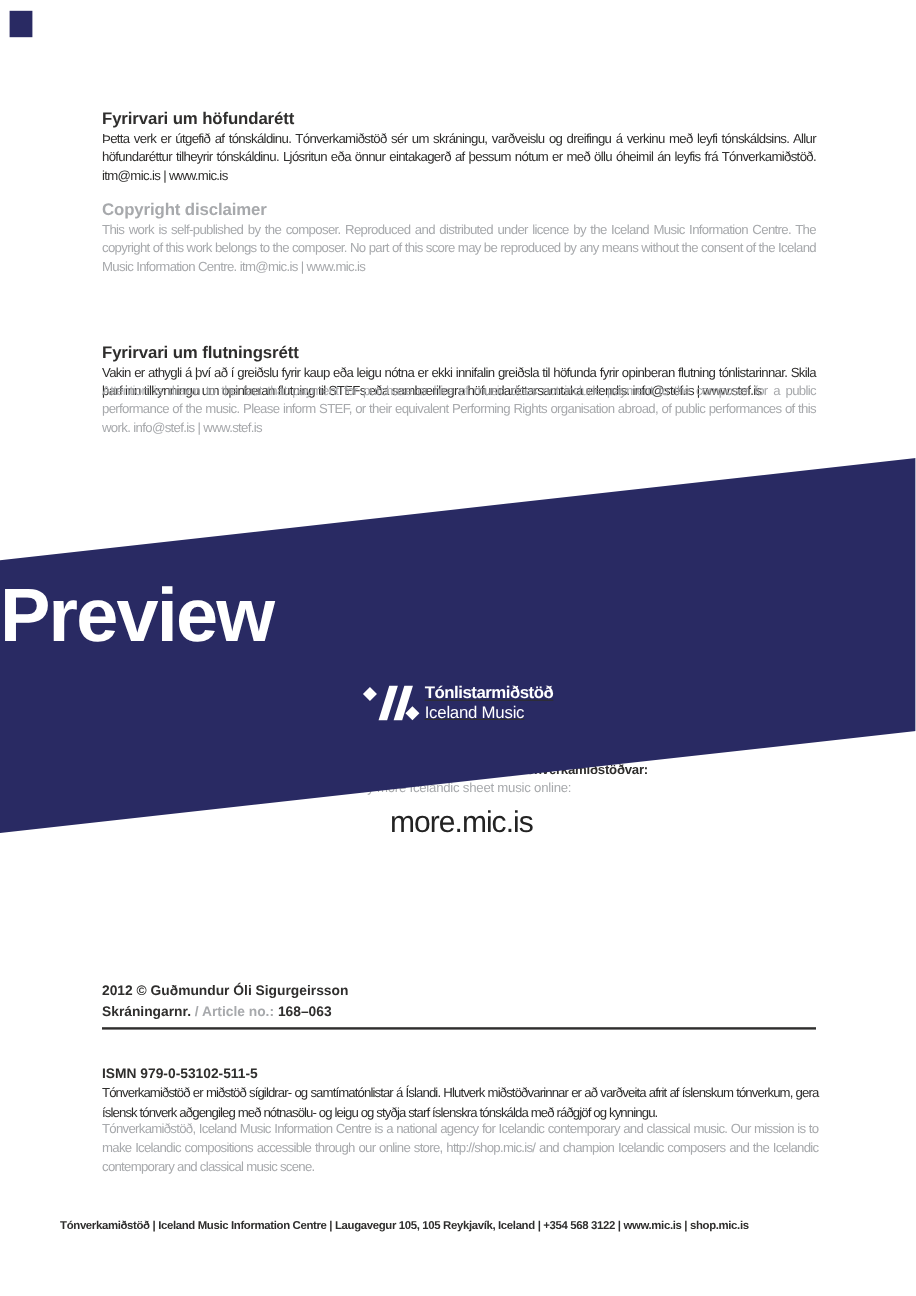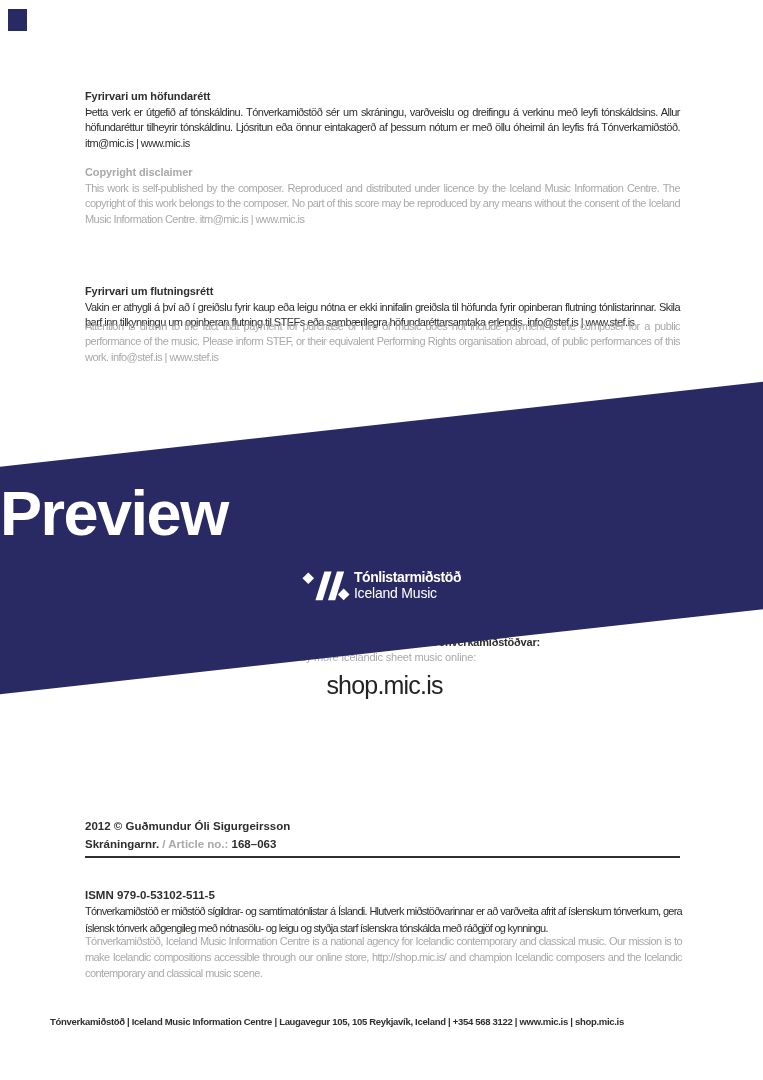--- a/index.html
+++ b/index.html
@@ -3,34 +3,34 @@
 <meta charset="utf-8">
 <style>
   html,body{margin:0;padding:0;background:#fff;}
   .page{position:relative;width:763px;height:1080px;background:#ffffff;overflow:hidden;
         font-family:"Liberation Sans", sans-serif;color:#2f2e2d;}
 
   .corner-mark{position:absolute;left:8px;top:9px;width:19px;height:22px;background:#292a63;z-index:1;}
 
   
   .sec{position:absolute;left:85px;width:595px;z-index:1;}
-  .sec h3{margin:0 0 3px 0;font-size:11px;font-weight:700;letter-spacing:-0.1px;}
+  .sec h3{margin:0 0 3px 0;font-size:14px;font-weight:700;letter-spacing:-0.1px;}
   .sec p{margin:0;font-size:11px;line-height:15.4px;text-align:justify;letter-spacing:-0.55px;}
   .sec.dark h3,.sec.dark p{color:#2f2e2d;}
   .sec.gray h3,.sec.gray p{color:#a7a9ac;}
   #sec-1{top:90px;} #sec-2{top:166px;} #sec-3{top:244px;margin-top:41px;} #sec-4{top:319px;}
 
   
   .banner{position:absolute;left:-80px;top:425px;width:923px;height:226px;background:#292a63;
           transform:rotate(-6.36deg);z-index:2;}
   .banner-content{position:absolute;left:0;top:0;width:763px;z-index:3;}
   .preview-title{position:absolute;left:0;top:482px;width:763px;text-align:left;color:#ffffff;
           font-size:63px;line-height:1;font-weight:700;letter-spacing:-1.5px;}
   .logo-row{position:absolute;left:0;top:567px;width:763px;display:flex;justify-content:center;
-          align-items:center;}
+          align-items:center;text-decoration:underline;}
   .logo-icon{width:52px;height:36px;flex:0 0 auto;}
   .logo-text div{color:#ffffff;}
   .logo-name{font-size:14px;font-weight:700;line-height:16px;letter-spacing:-0.4px;}
   .logo-sub{font-size:14px;font-weight:400;line-height:16px;letter-spacing:-0.2px;}
 
   
   .shop-line1{position:absolute;left:0;top:636px;width:540px;text-align:right;font-size:11px;
           font-weight:700;color:#2f2e2d;z-index:1;letter-spacing:-0.2px;}
   .shop-line2{position:absolute;left:6px;top:651px;width:757px;text-align:center;font-size:11px;
           color:#a7a9ac;z-index:1;letter-spacing:-0.2px;}
@@ -73,21 +73,21 @@
     <h3>Fyrirvari um flutningsrétt</h3>
     <p>Vakin er athygli á því að í greiðslu fyrir kaup eða leigu nótna er ekki innifalin greiðsla til höfunda fyrir opinberan flutning tónlistarinnar. Skila þarf inn tilkynningu um opinberan flutning til STEFs eða sambærilegra höfundaréttarsamtaka erlendis. info@stef.is | www.stef.is</p>
   </div>
 
   <div class="sec gray" id="sec-4">
     <p>Attention is drawn to the fact that payment for purchase or hire of music does not include payment to the composer for a public performance of the music. Please inform STEF, or their equivalent Performing Rights organisation abroad, of public performances of this work.  info@stef.is | www.stef.is</p>
   </div>
 
   <div class="shop-line1">Tónverkamiðstöðvar:</div>
   <div class="shop-line2">Buy more Icelandic sheet music online:</div>
-  <div class="shop-url">shop.mic.is</div>
+  <div class="shop-url">more.mic.is</div>
 
   <div class="banner"></div>
   <div class="banner-content">
     <div class="preview-title">Preview</div>
     <div class="logo-row">
       <svg class="logo-icon" viewBox="0 0 58 38" xmlns="http://www.w3.org/2000/svg">
         <polygon points="7,5 13.5,11.5 7,18 0.5,11.5" fill="#ffffff"></polygon>
         <polygon points="25,4 33,4 23,36 15,36" fill="#ffffff"></polygon>
         <polygon points="39,4 47,4 37,36 29,36" fill="#ffffff"></polygon>
         <polygon points="46.5,23 53,29.5 46.5,36 40,29.5" fill="#ffffff"></polygon>

